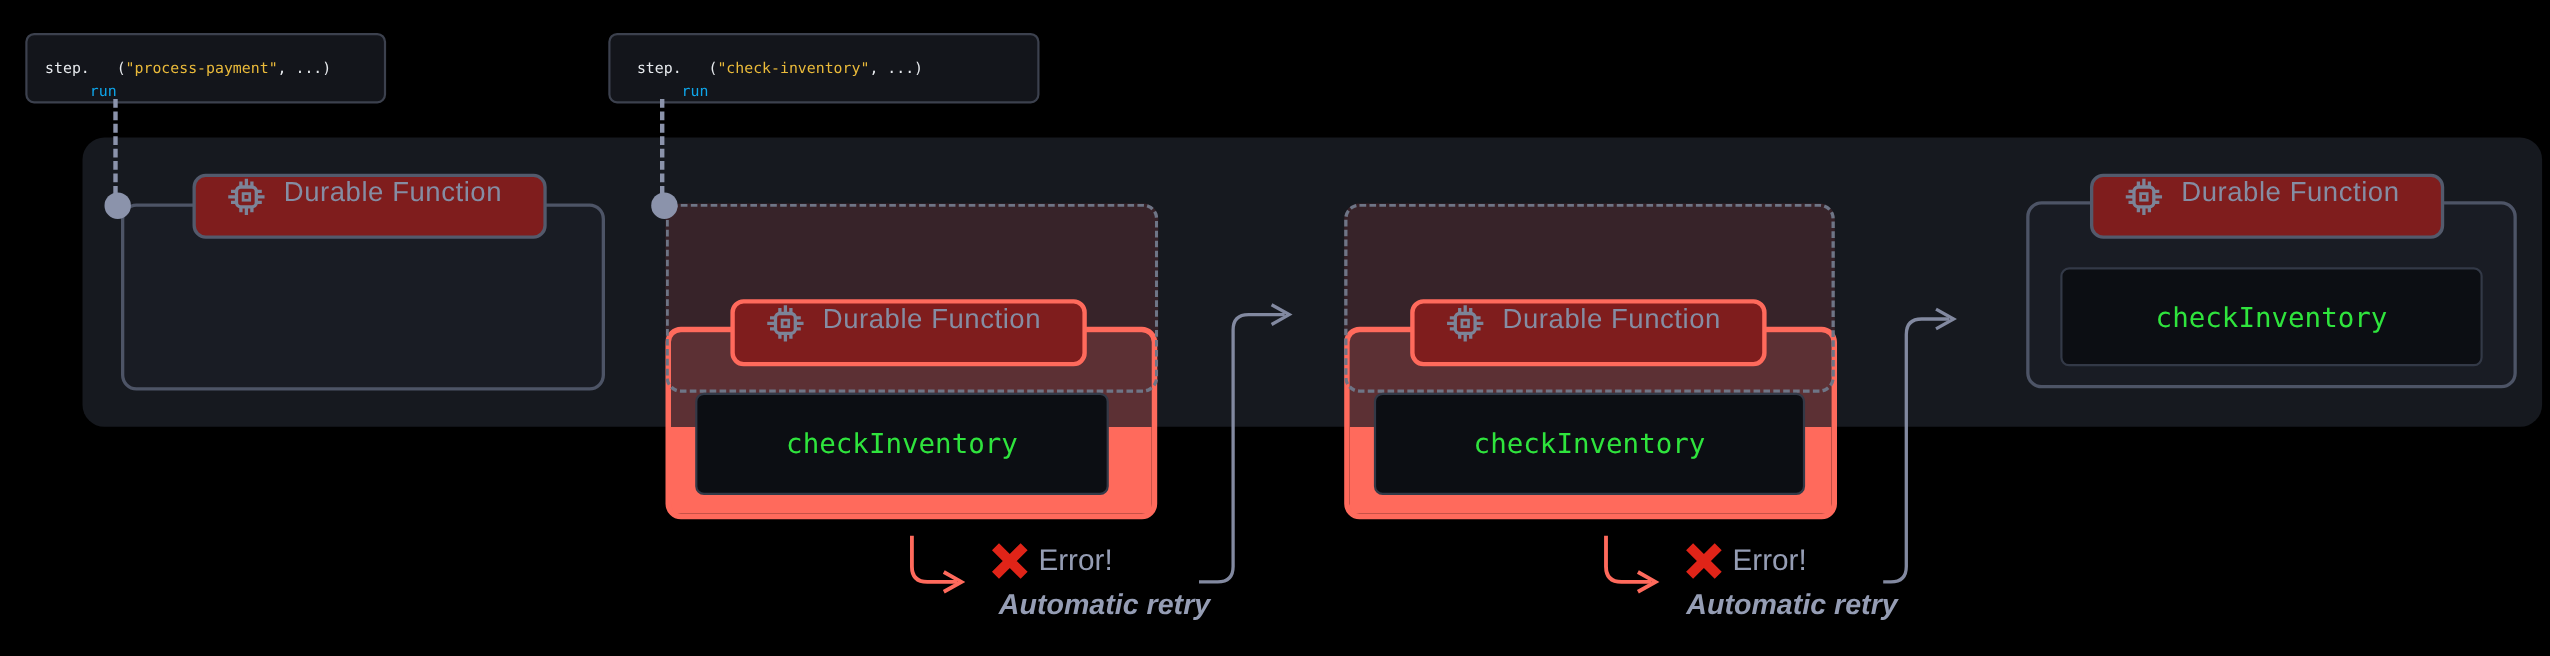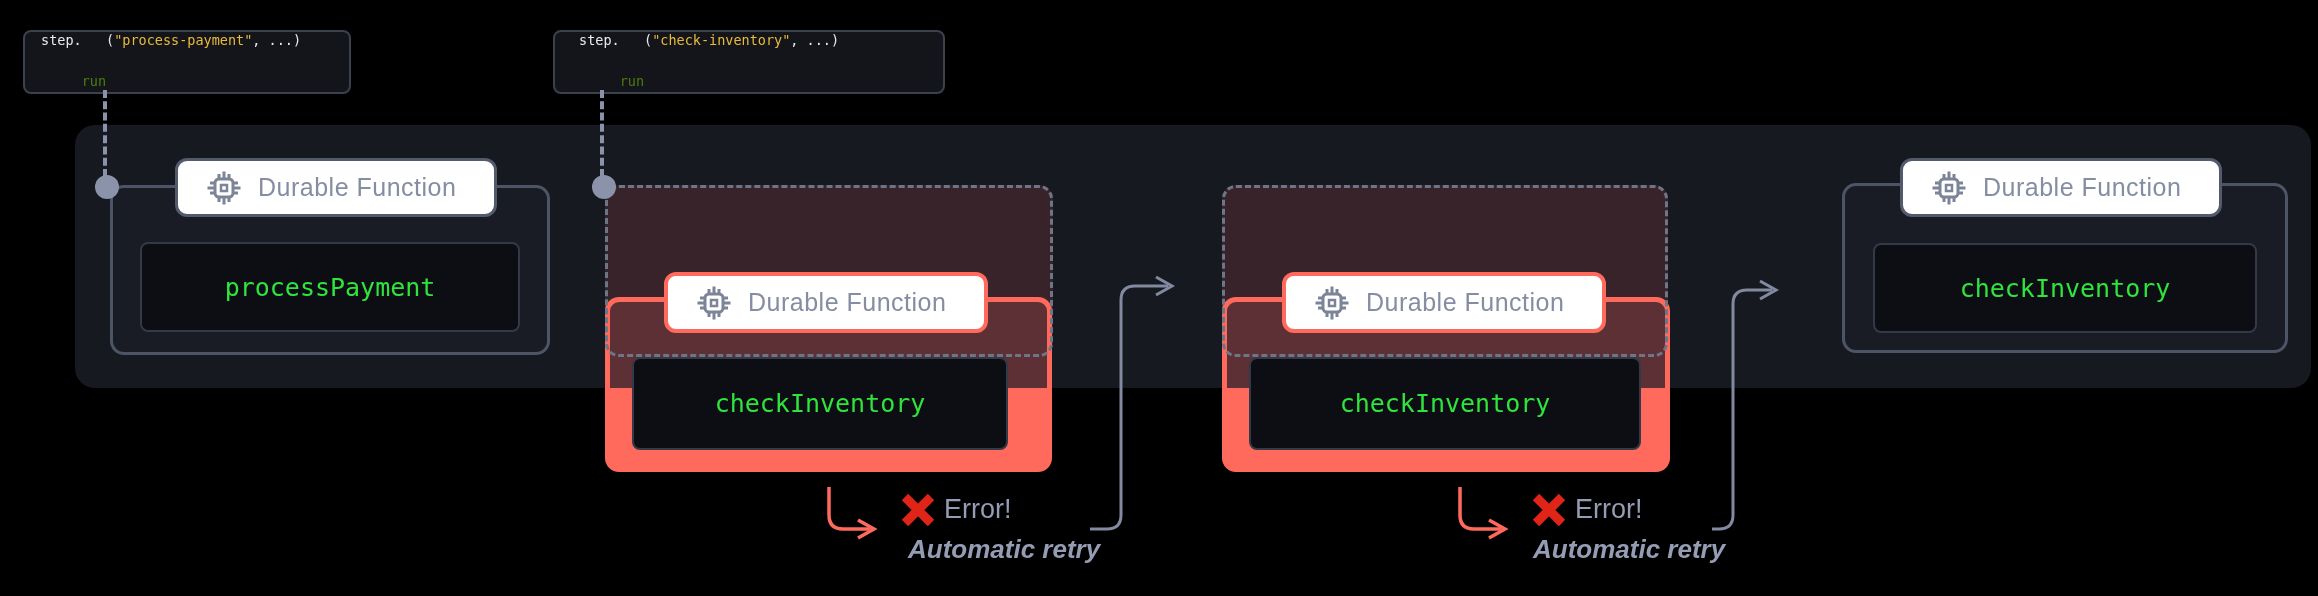--- a/index.html
+++ b/index.html
@@ -4,42 +4,42 @@
 <style>
   html,body{margin:0;padding:0;background:#000;}
   #canvas{position:relative;width:2318px;height:596px;background:#000;overflow:hidden;
           font-family:"Liberation Sans",sans-serif;}
   .abs{position:absolute;}
 
   
   .panel{left:75px;top:125px;width:2236px;height:263px;background:#16191F;border-radius:20px;z-index:1;}
 
   
-  .codebox{background:#13151B;border:2px solid #3C414E;border-radius:8px;display:flex;
+  .codebox{background:#13151B;border:2px solid #3C414E;border-radius:8px;display:flex;align-items:center;
            font-family:"DejaVu Sans Mono",monospace;font-size:13.5px;white-space:pre;z-index:6;}
   .tk-plain{color:#E7EAEE;}
-  .tk-fn{color:#4d7c0f;margin-top:41px;}
+  .tk-fn{color:#0ea5e9;margin-top:41px;}
   .tk-str{color:#EABA3A;}
 
   
   .dashline{width:0;border-left:4px dashed #8B93AB;z-index:6;}
   .dot{width:24px;height:24px;border-radius:50%;background:#8B93AB;z-index:7;}
 
   
   .card{border:3px solid #4D5466;border-radius:14px;background:#191C24;box-sizing:border-box;z-index:3;}
   .card.failed{border:5px solid #FF6A5C;background:linear-gradient(180deg,#5C3034 0px,#5C3034 91px,#FF6A5C 91px);
                background-origin:border-box;border-radius:14px;}
 
   
   .ghost-fill{background:#372329;border-radius:14px;z-index:2;}
   .ghost-dash{border:3px dashed #6E7586;border-radius:14px;box-sizing:border-box;background:transparent;z-index:4;}
 
   
-  .badge{display:flex;align-items:center;gap:16px;padding-left:28px;box-sizing:border-box;
-         background:#ffffff;border:3px solid #535A6C;border-radius:12px;
+  .badge{display:flex;align-items:flex-start;gap:16px;padding-left:28px;box-sizing:border-box;
+         background:#7f1d1d;border:3px solid #535A6C;border-radius:12px;
          color:#858DA3;font-size:25px;letter-spacing:.5px;z-index:5;}
   .badge.failed{border:4px solid #FF6A5C;}
 
   
   .inner{background:#0C0E13;border:2px solid #333947;border-radius:8px;box-sizing:border-box;
          display:flex;align-items:center;justify-content:center;
          font-family:"DejaVu Sans Mono",monospace;font-size:25px;color:#2FE43D;z-index:5;}
 
   
   .errtitle{font-weight:normal;font-size:27px;color:#959DB4;z-index:6;}
@@ -68,23 +68,20 @@
   <div class="abs dot" style="left:592px;top:175px;"></div>
 
   <div class="abs card" style="left:110px;top:185px;width:440px;height:170px;"></div>
   <div class="abs badge" style="left:175px;top:158px;width:322px;height:59px;">
     <svg width="36" height="36" viewBox="0 0 36 36" fill="none">
       <rect x="9" y="9" width="18" height="18" rx="4" stroke="#7C8498" stroke-width="3"></rect>
       <rect x="15" y="15" width="6" height="6" stroke="#7C8498" stroke-width="2.5"></rect>
       <path d="M13 9V4 M18 9V1.5 M23 9V4 M13 27v5 M18 27v7.5 M23 27v5 M9 13H4 M9 18H1.5 M9 23H4 M27 13h5 M27 18h7.5 M27 23h5" stroke="#7C8498" stroke-width="3"></path>
     </svg>
     <span>Durable Function</span>
-  </div>
-  <div class="abs inner" style="left:140px;top:242px;width:380px;height:90px;">
-    <span>processPayment</span>
   </div>
 
   <div class="abs ghost-fill" style="left:605px;top:185px;width:448px;height:172px;"></div>
   <div class="abs card failed" style="left:605px;top:297px;width:447px;height:175px;"></div>
   <div class="abs ghost-dash" style="left:605px;top:185px;width:448px;height:172px;"></div>
   <div class="abs badge failed" style="left:664px;top:272px;width:324px;height:61px;">
     <svg width="36" height="36" viewBox="0 0 36 36" fill="none">
       <rect x="9" y="9" width="18" height="18" rx="4" stroke="#7C8498" stroke-width="3"></rect>
       <rect x="15" y="15" width="6" height="6" stroke="#7C8498" stroke-width="2.5"></rect>
       <path d="M13 9V4 M18 9V1.5 M23 9V4 M13 27v5 M18 27v7.5 M23 27v5 M9 13H4 M9 18H1.5 M9 23H4 M27 13h5 M27 18h7.5 M27 23h5" stroke="#7C8498" stroke-width="3"></path>

